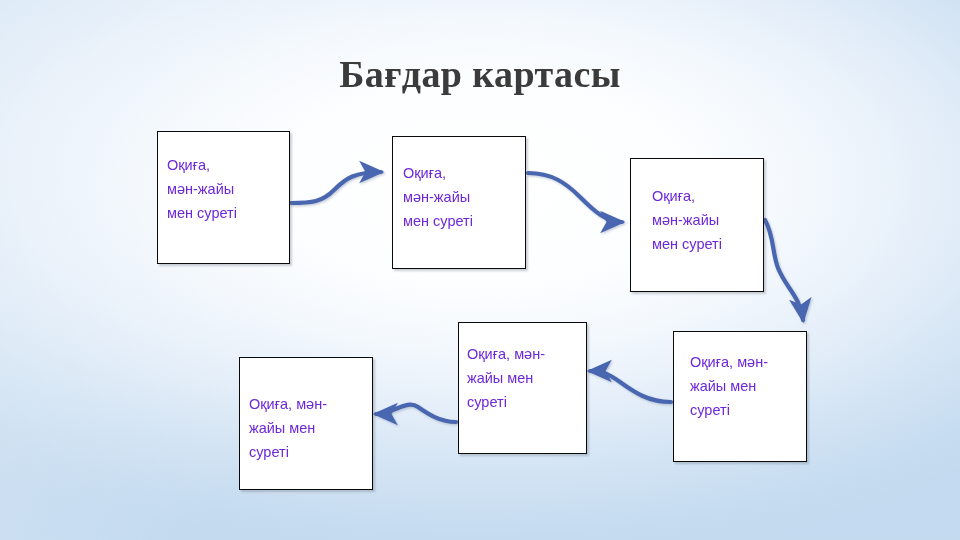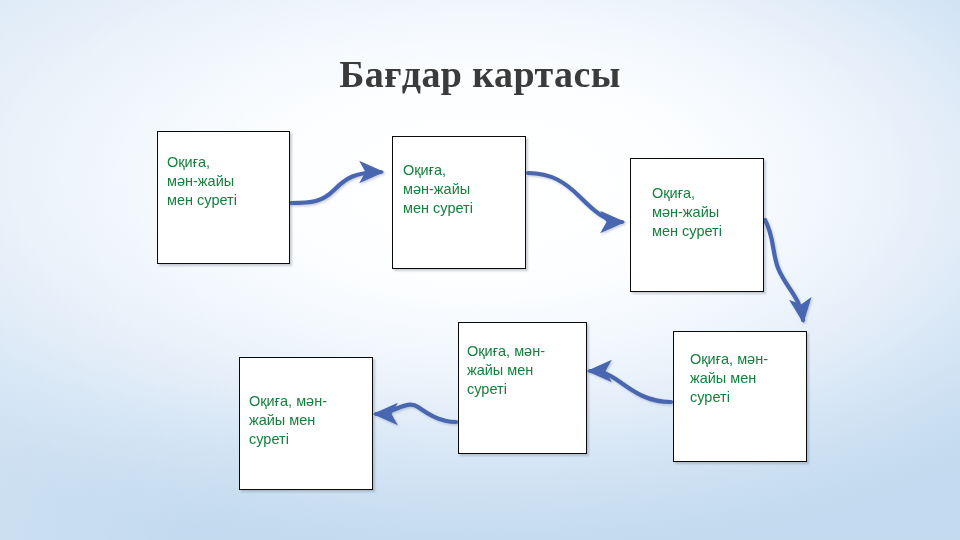--- a/index.html
+++ b/index.html
@@ -74,22 +74,22 @@
     box-shadow: 2px 2px 2px rgba(90, 100, 115, 0.30);
     z-index: 3;
   }
 
   .node-text {
     position: absolute;
     left: 0;
     top: 0;
     font-family: "Liberation Sans", sans-serif;
     font-size: 14.5px;
-    line-height: 19px;
-    color: #15803d;
+    line-height: 24px;
+    color: #6d28d9;
     white-space: pre-line;
   }
 
   
   #node1 .node-text { left: 9px;  top: 21px;  }
   #node2 .node-text { left: 10px; top: 24px;  }
   #node3 .node-text { left: 21px; top: 25px;  }
   #node4 .node-text { left: 16px; top: 18px;  }
   #node5 .node-text { left: 8px;  top: 19px;  }
   #node6 .node-text { left: 9px;  top: 34px;  }

